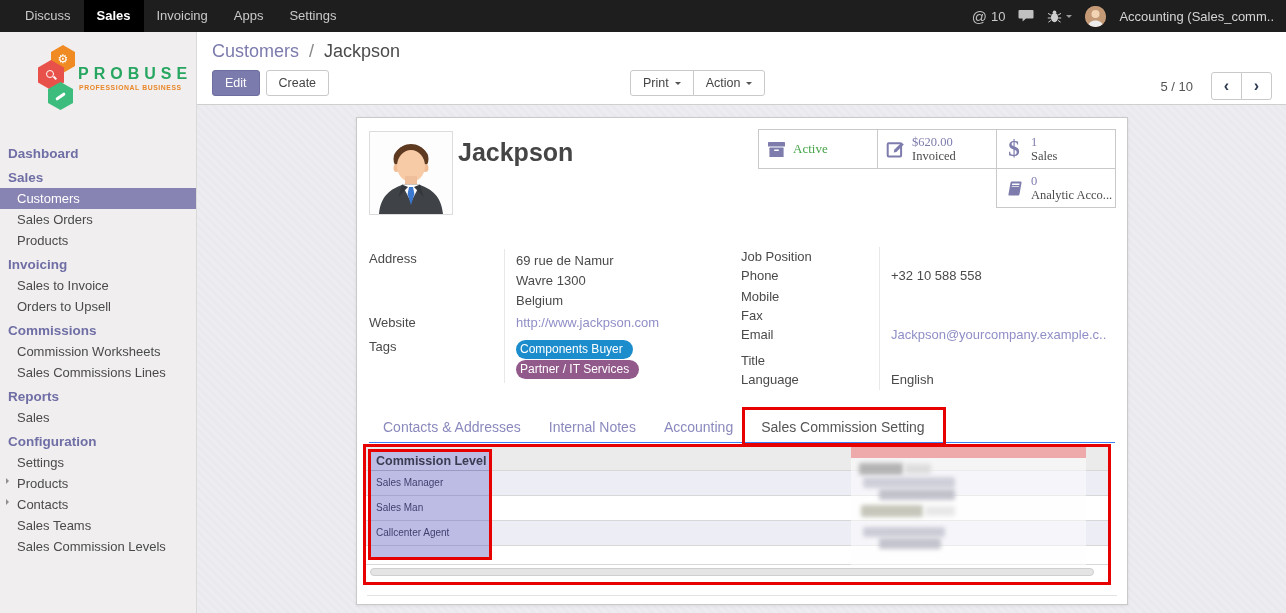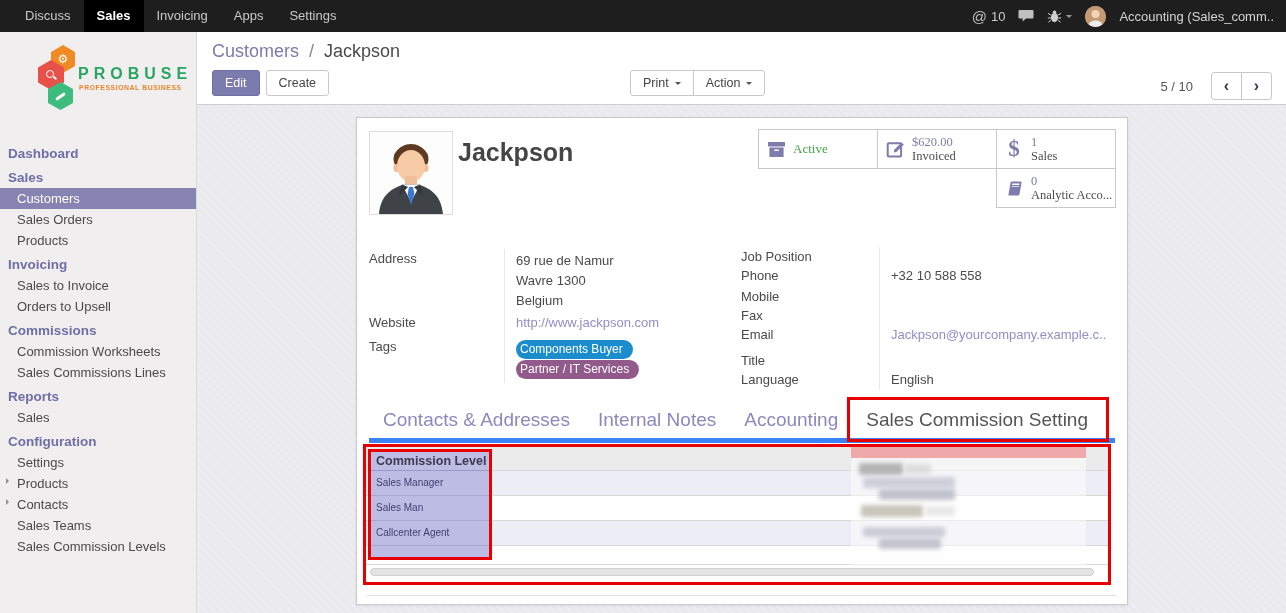--- a/index.html
+++ b/index.html
@@ -87,21 +87,21 @@
   .fvalue { flex:1; border-left:1px solid #e8e8e8; padding:2px 0 2px 11px; }
   .addr-line { line-height:20px; }
   .link { color:#8f8ec6; cursor:pointer; }
   .pill-wrap { margin:1px 0; }
   .pill { display:inline-block; color:#fff; font-size:12px; padding:2px 10px 3px 4px; border-radius:11px; cursor:default; }
   .pill.blue { background:#1b8ccc; }
   .pill.mauve { background:#92598b; }
   .mh16{min-height:16px}.mh17{min-height:17px}.mh18{min-height:18px}.mh20{min-height:20px}.mh21{min-height:21px}.mh24{min-height:24px}.mh26{min-height:26px}.mh64{min-height:64px}
 
   
-  .tabs { position:absolute; left:12px; right:12px; top:295px; height:30px; border-bottom:5px solid #3b82f6; display:flex; align-items:flex-end; font-size:19px; color:#8a89bd; }
+  .tabs { position:absolute; left:12px; right:12px; top:295px; height:30px; border-bottom:1px solid #3b82f6; display:flex; align-items:flex-end; font-size:14px; color:#8a89bd; }
   .tab { padding:7px 14px; cursor:pointer; white-space:nowrap; }
   .tab.active { color:#555; position:relative; }
   .tab-anno { position:absolute; left:-5px; right:-7px; top:-5px; bottom:-4px; border:3px solid #e60000; pointer-events:none; }
 
   
   .ctable { position:absolute; left:6px; top:326px; width:748px; height:141px; border:3px solid #e60000; background:#fff; }
   .trow { border-bottom:1px solid #d8d8d8; }
   .trow.h  { height:24px; background:#ebebeb; }
   .trow.a  { height:25px; background:#ededf6; }
   .trow.w  { height:25px; background:#fff; }

